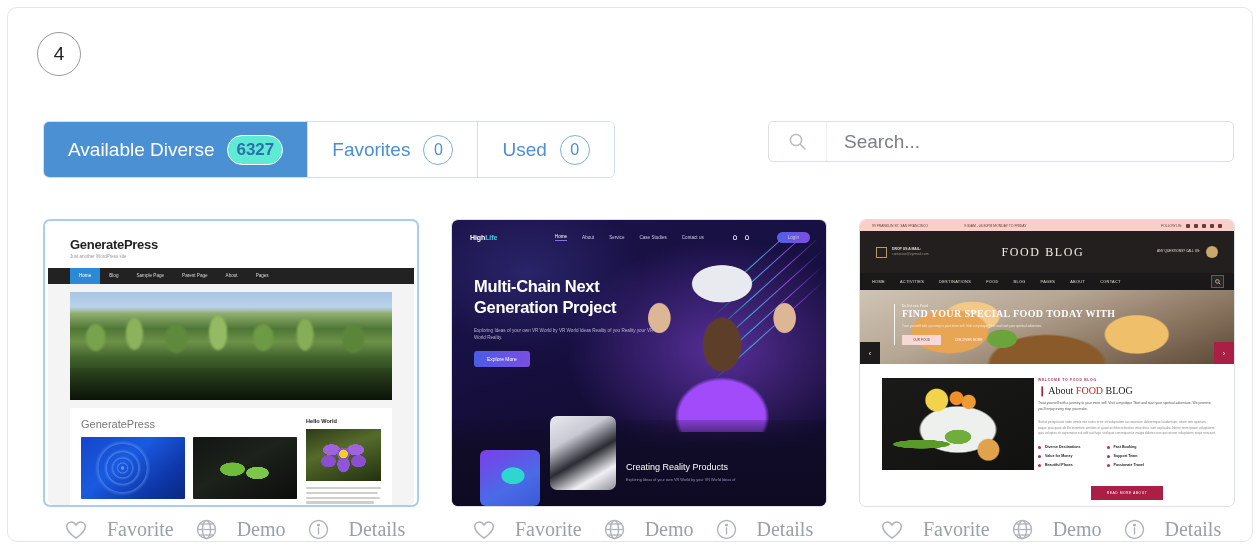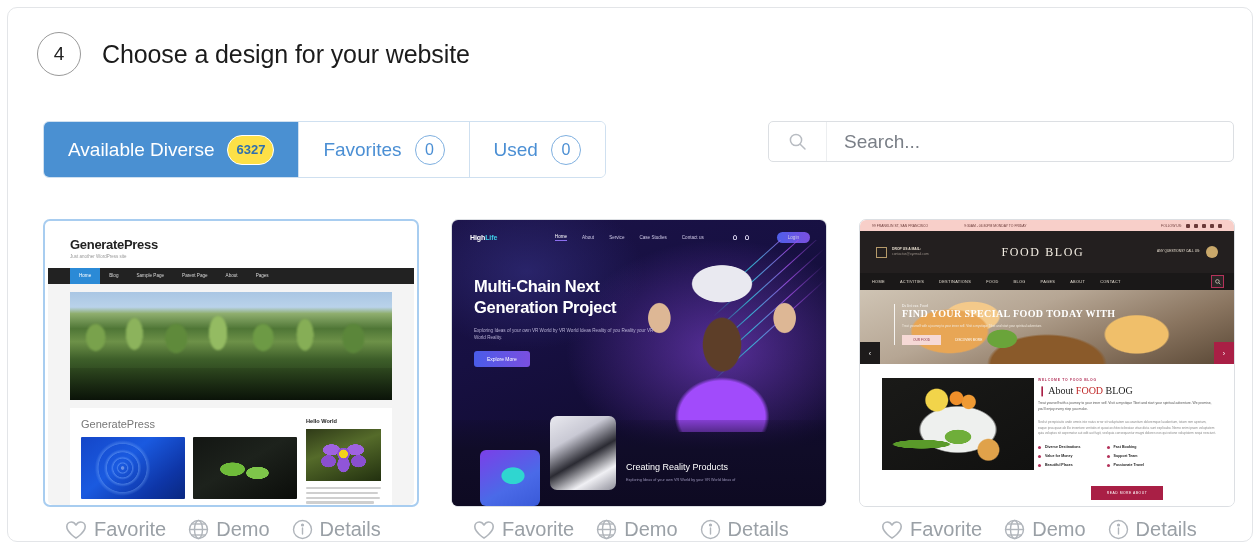--- a/index.html
+++ b/index.html
@@ -74,25 +74,25 @@
   .badge {
     min-width: 30px; height: 30px;
     border-radius: 15px;
     border: 1.4px solid #7fb0e0;
     display: flex; align-items: center; justify-content: center;
     font-size: 16px;
     color: #4b8fd4;
     padding: 0 8px;
   }
   .tab.active .badge {
-    background: #fde047;
+    background: #5eead4;
     border-color: #ffffff;
     color: #2f6fad;
     font-weight: bold;
-    font-size: 13px;
+    font-size: 17px;
   }
 
   
   .search-box {
     position: absolute;
     left: 760px; top: 113px;
     width: 466px; height: 41px;
     border: 1px solid #dcdfe3;
     border-radius: 5px;
     display: flex;
@@ -146,24 +146,25 @@
   .actions {
     display: flex;
     align-items: center;
     gap: 22px;
     margin-top: 11px;
     padding-left: 22px;
   }
   .action {
     display: flex;
     align-items: center;
-    gap: 7px;
+    gap: 20px;
     color: #9aa0a6;
     font-size: 20px;
     cursor: pointer;
+    font-family: Liberation Serif, serif;
   }
   .action svg { display: block; }
 
   
   .gp { background: #ffffff; height: 100%; position: relative; }
   .gp-head { padding: 13px 0 9px 22px; background: #fff; }
   .gp-title { font-size: 13px; font-weight: bold; color: #222; letter-spacing: -0.3px; }
   .gp-tag { font-size: 4.5px; color: #999; margin-top: 2px; }
   .gp-nav {
     background: #222222; height: 16px; display: flex; align-items: center;
@@ -382,21 +383,20 @@
 </style>
 </head>
 <body>
 
 <div class="page-frame">
 
   <div class="step-header">
     <div class="step-circle">
       <span>4</span>
     </div>
-    <div class="step-title">Choose a design for your website</div>
   </div>
 
   <div class="tabs">
     <div class="tab active">
       <span>Available Diverse</span>
       <span class="badge">6327</span>
     </div>
     <div class="tab">
       <span>Favorites</span>
       <span class="badge">0</span>

